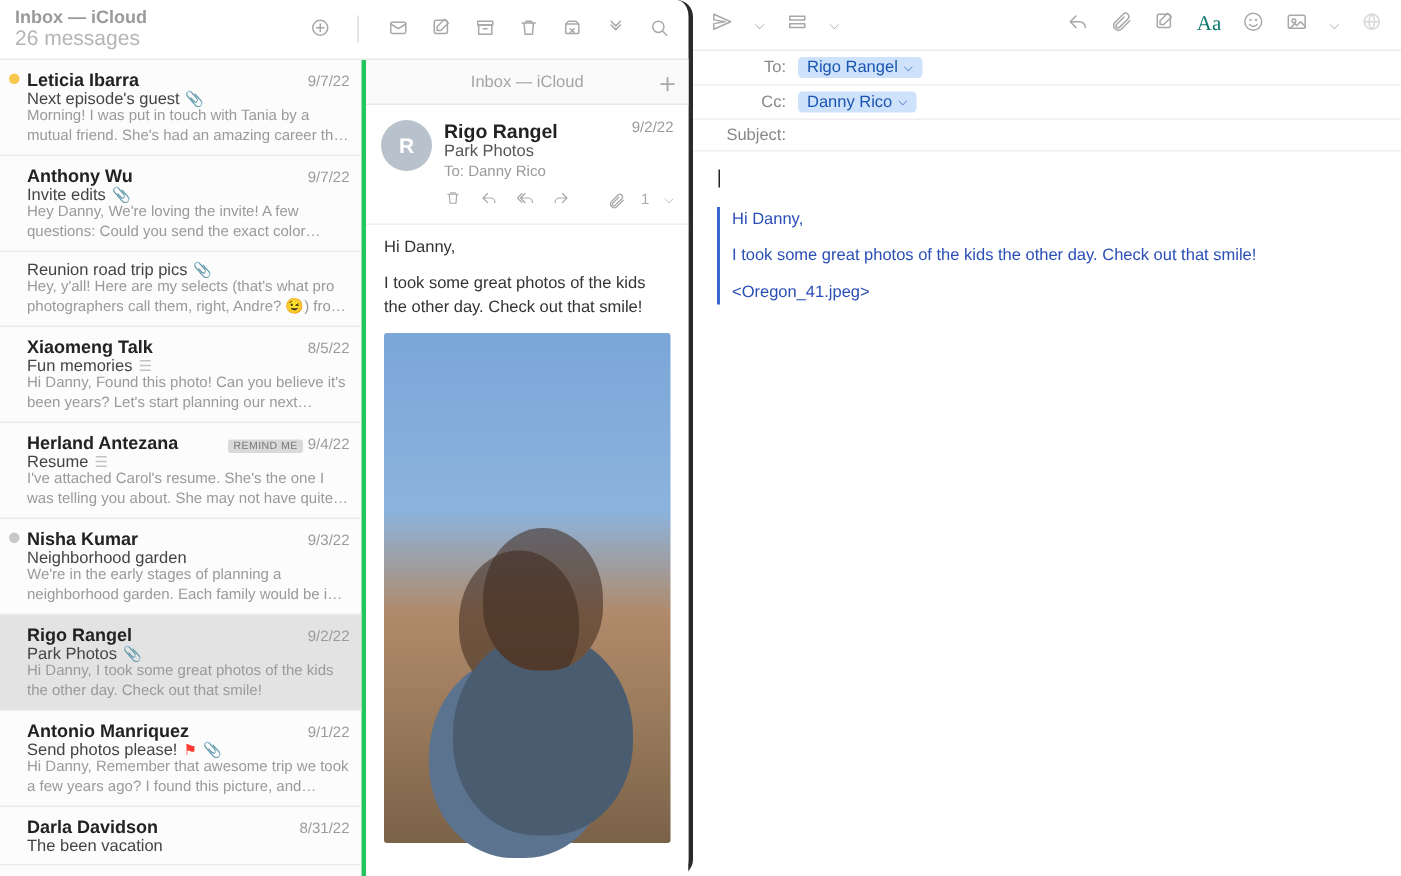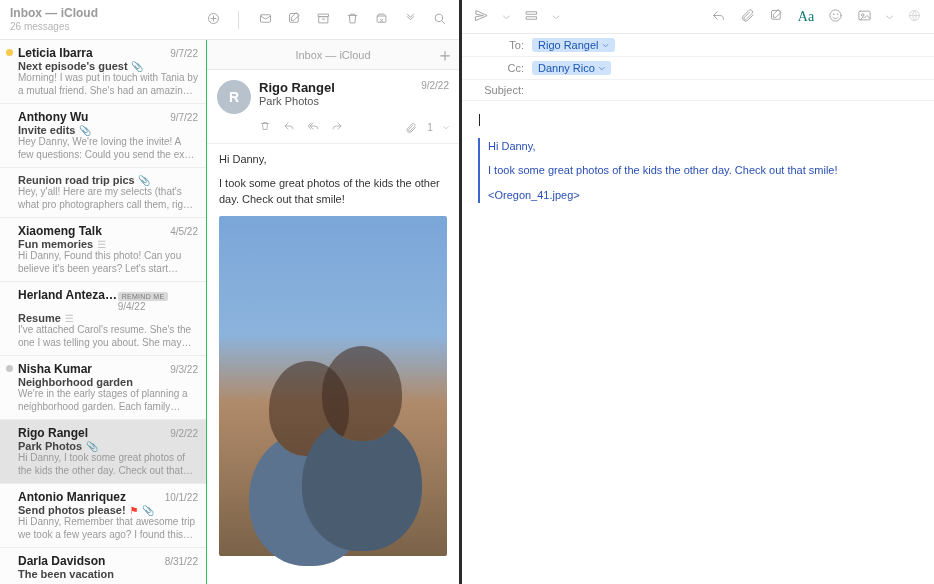--- a/index.html
+++ b/index.html
@@ -6,38 +6,38 @@
   body {
     font-family: -apple-system, "Helvetica Neue", Arial, sans-serif;
     font-size: 12px;
     color: #333;
     background: #fff;
     width: 934px;
     height: 584px;
     overflow: hidden;
     display: flex;
   }
-  .left-pane { width: 462px; display: flex; flex-direction: column; border-right: 3px solid #2a2a2a; background:#fff;}
+  .left-pane { width: 462px; display: flex; flex-direction: column; border-right: 3px solid #2a2a2a; background:#fff;border-radius:11px;}
   .right-pane { flex: 1; display: flex; flex-direction: column; background:#fff;}
 
   
-  .ml-col { width: 207px; border-right: 1px solid #22c55e; display:flex; flex-direction:column; background:#fcfcfc;}
+  .ml-col { width: 244px; border-right: 3px solid #22c55e; display:flex; flex-direction:column; background:#fcfcfc;}
   .rd-col { flex:1; display:flex; flex-direction:column; background:#fff;}
 
   .left-inner { display:flex; flex:1; overflow:hidden;}
 
   
   .left-toolbar {
     height: 40px; display:flex; align-items:center;
     border-bottom: 1px solid #e8e8e8;
     padding: 0 6px;
   }
   .tb-title { display:flex; flex-direction:column; line-height:1.1; padding-left:4px; flex:0 0 auto; width:150px;}
   .tb-title .t1 { font-size:12px; font-weight:600; color:#9a9a9a;}
-  .tb-title .t2 { font-size:10px; color:#b5b5b5;}
+  .tb-title .t2 { font-size:14px; color:#b5b5b5;}
   .tb-spacer { flex:1;}
   .tb-icons { display:flex; gap:14px; align-items:center; padding-right:6px;}
   .tb-icon { color:#a8a8a8; font-size:15px; line-height:1; cursor:default;}
 
   
   .sub-h {
     height:30px; display:flex; align-items:center; justify-content:space-between;
     border-bottom:1px solid #e8e8e8; background:#fafafa;
   }
   .sub-h-center { text-align:center; flex:1; color:#a4a4a4; font-size:11px;}
@@ -54,21 +54,21 @@
   .msg.sel { background:#e3e3e3;}
   .msg .dot {
     position:absolute; left:6px; top:9px;
     width:7px; height:7px; border-radius:50%;
   }
   .msg .dot.yellow { background:#f7c84b;}
   .msg .dot.gray { background:#c8c8c8;}
   .msg .row1 { display:flex; justify-content:space-between; align-items:baseline;}
   .msg .from { font-weight:700; color:#222; font-size:12px; white-space:nowrap; overflow:hidden; text-overflow:ellipsis; max-width:130px;}
   .msg .date { font-size:10px; color:#9a9a9a;}
-  .msg .subj { font-size:11px; color:#444; white-space:nowrap; overflow:hidden; text-overflow:ellipsis;font-weight:bold;}
+  .msg .subj { font-size:11px; color:#444; white-space:nowrap; overflow:hidden; text-overflow:ellipsis;}
   .msg .subj-row { display:flex; align-items:center; gap:4px;}
   .msg .prev { font-size:10px; color:#9a9a9a; line-height:1.25;
     display:-webkit-box; -webkit-line-clamp:2; -webkit-box-orient:vertical; overflow:hidden;}
   .flag { color:#ff3b30; font-size:10px;}
   .badge {
     font-size:7px; background:#d9d9d9; color:#777; padding:1px 4px; border-radius:2px;
     letter-spacing:0.3px;
   }
   .mini-icon { color:#c4c4c4; font-size:10px;}
   .clip { color:#c4c4c4; font-size:10px;}
@@ -244,21 +244,21 @@
           <div class="msg">
             <div class="subj-row">
               <span class="subj">Reunion road trip pics</span>
               <span class="clip">📎</span>
             </div>
             <div class="prev">Hey, y'all! Here are my selects (that's what pro photographers call them, right, Andre? 😉) from the p…</div>
           </div>
           <div class="msg">
             <div class="row1">
               <span class="from">Xiaomeng Talk</span>
-              <span class="date"> 4/5/22</span>
+              <span class="date"> 8/5/22</span>
             </div>
             <div class="subj-row">
               <span class="subj">Fun memories</span>
               <span class="mini-icon">☰</span>
             </div>
             <div class="prev">Hi Danny, Found this photo! Can you believe it's been years? Let's start planning our next adventure (or at le…</div>
           </div>
           <div class="msg">
             <div class="row1">
               <span class="from">Herland Antezana</span>
@@ -288,21 +288,21 @@
             </div>
             <div class="subj-row">
               <span class="subj">Park Photos</span>
               <span class="clip">📎</span>
             </div>
             <div class="prev">Hi Danny, I took some great photos of the kids the other day. Check out that smile!</div>
           </div>
           <div class="msg">
             <div class="row1">
               <span class="from">Antonio Manriquez</span>
-              <span class="date"> 10/1/22</span>
+              <span class="date"> 9/1/22</span>
             </div>
             <div class="subj-row">
               <span class="subj">Send photos please!</span>
               <span class="flag">⚑</span>
               <span class="clip">📎</span>
             </div>
             <div class="prev">Hi Danny, Remember that awesome trip we took a few years ago? I found this picture, and thought about all…</div>
           </div>
           <div class="msg">
             <div class="row1">
@@ -321,20 +321,24 @@
         <span style="width:28px"></span>
         <span class="sub-h-center">Inbox — iCloud</span>
         <span class="plus">＋</span>
       </div>
 
       <div class="rd-head">
         <span class="rd-date">9/2/22</span>
         <div class="avatar">R</div>
         <div class="rd-from">Rigo Rangel</div>
         <div class="rd-subj">Park Photos</div>
+        <div class="rd-to">
+          <span>To:</span>
+          <span>Danny Rico</span>
+        </div>
         <div class="rd-actions">
           <span><svg class="icon sm" viewBox="0 0 24 24">
                 <path d="M5 7h14M9 7V5h6v2M7 7l1 12h8l1-12"></path>
               </svg></span>
           <span><svg class="icon sm" viewBox="0 0 24 24">
                 <path d="M10 6L4 12l6 6M4 12h10a6 6 0 016 6"></path>
               </svg></span>
           <span><svg class="icon sm" viewBox="0 0 24 24">
                 <path d="M8 6L2 12l6 6M12 6l-6 6 6 6M6 12h10a6 6 0 016 6"></path>
               </svg></span>

